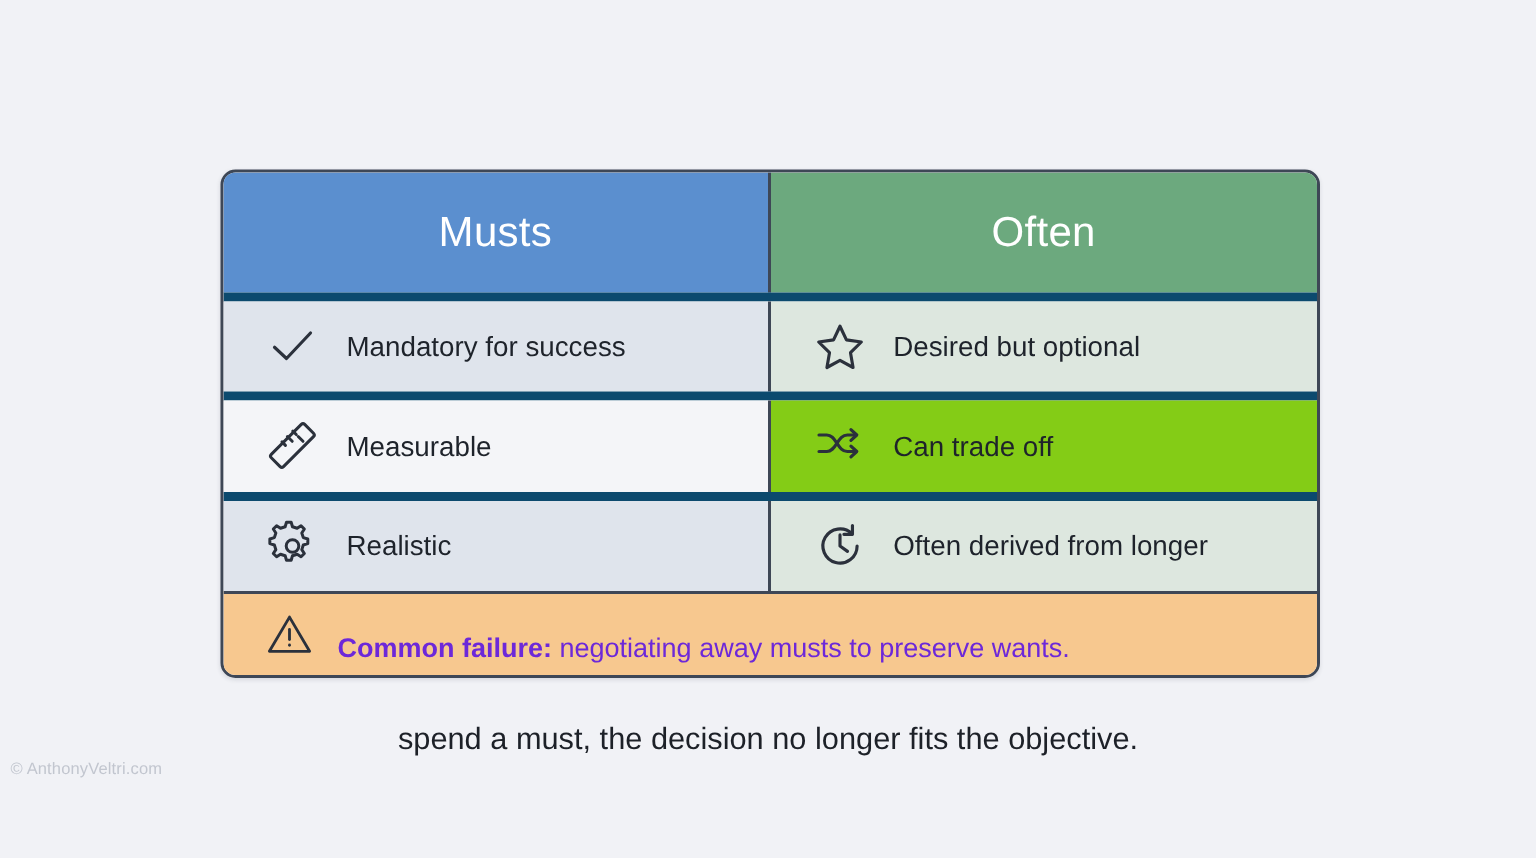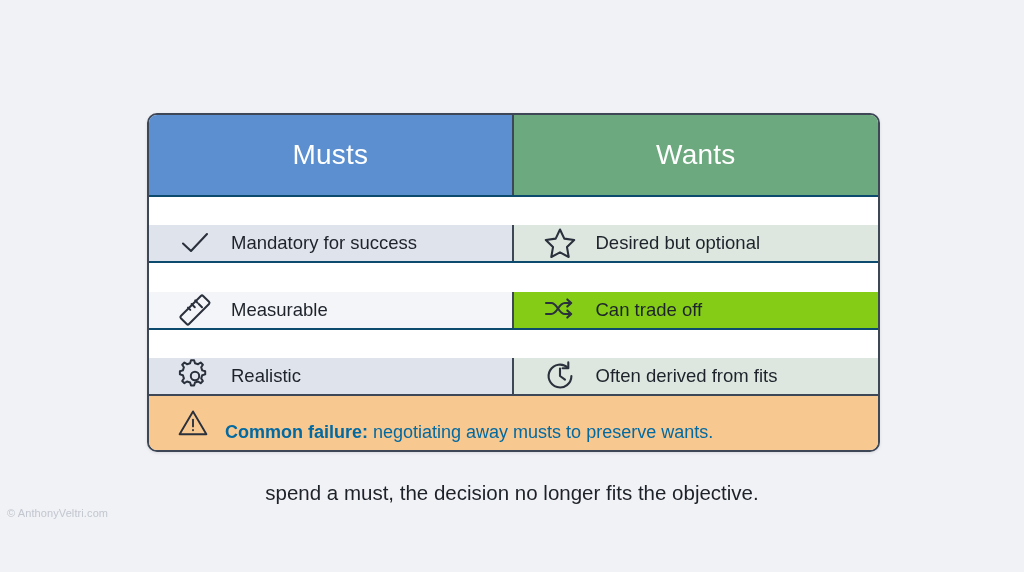--- a/index.html
+++ b/index.html
@@ -31,21 +31,21 @@
     flex:1 1 50%;
     display:flex; align-items:center; justify-content:center;
     color:#ffffff;
     font-size:28px;
     letter-spacing:.2px;
     font-weight:400;
   }
   .hdr.musts { background:#5b8fcf; border-right:2px solid #3e4756; }
   .hdr.wants { background:#6ca97e; }
 
-  .body-row { display:flex; flex:1 1 auto; border-top:2px solid #0c4a6e;align-items:flex-end; }
+  .body-row { display:flex; flex:1 1 auto; border-top:6px solid #0c4a6e; }
   .cell {
     flex:1 1 50%;
     display:flex; align-items:center;
     padding:0 0 0 28px;
     gap:18px;
     min-width:0;
   }
   .cell.left  { border-right:2px solid #3e4756; }
 
   .body-row.r1 .cell.left  { background:#dfe4ec; }
@@ -64,21 +64,21 @@
   .note-row {
     display:flex; align-items:center;
     flex:0 0 56px; height:56px;
     background:#f7c88f;
     border-top:2px solid #3e4756;
     padding:0 0 0 28px;
     gap:16px;
   }
   .note-row .ico { flex:0 0 32px; width:32px; height:32px; color:#2b313c; }
   .note-row .ico svg { width:32px; height:32px; display:block; }
-  .note-txt { font-size:18px; color:#0369a1;margin-top:19px; }
+  .note-txt { font-size:18px; color:#6d28d9;margin-top:19px; }
   .note-txt b { font-weight:700; }
 
   
   .caption {
     position:absolute;
     left:50%; transform:translateX(-50%);
     top:478px;
     width:760px;
     text-align:center;
     font-size:20.5px;
@@ -102,21 +102,21 @@
 <div id="stage">
 
   <div class="table-wrap">
     <div class="grid">
 
       <div class="hdr-row">
         <div class="hdr musts">
           <span>Musts</span>
         </div>
         <div class="hdr wants">
-          <span>Wants</span>
+          <span>Often</span>
         </div>
       </div>
 
       <div class="body-row r1">
         <div class="cell left">
           <span class="ico">
             <svg viewBox="0 0 36 36" fill="none" stroke="currentColor" stroke-width="2.1" stroke-linecap="round" stroke-linejoin="round">
               <path d="M6 18.5 L14 26 L30 9"></path>
             </svg>
           </span>
@@ -170,21 +170,21 @@
         </div>
         <div class="cell right">
           <span class="ico">
             <svg viewBox="0 0 36 36" fill="none" stroke="currentColor" stroke-width="2.1" stroke-linecap="round" stroke-linejoin="round">
               <path d="M29.4 18 a11.4 11.4 0 1 1 -3.4 -8.1"></path>
               <path d="M26.3 4.4 L26.3 10.2 L20.6 10.2"></path>
               <path d="M18 10.6 V18 L23.0 21.6"></path>
             </svg>
           </span>
           <span class="txt">
-            <span class="l1">Often derived from fits</span>
+            <span class="l1">Often derived from longer</span>
           </span>
         </div>
       </div>
 
       <div class="note-row">
         <span class="ico">
           <svg viewBox="0 0 32 32" fill="none" stroke="currentColor" stroke-width="1.9" stroke-linecap="round" stroke-linejoin="round">
             <path d="M16 4.4 L29.4 27.2 H2.6 Z"></path>
             <path d="M16 12.6 V19.4"></path>
             <path d="M16 23.0 V23.2"></path>

